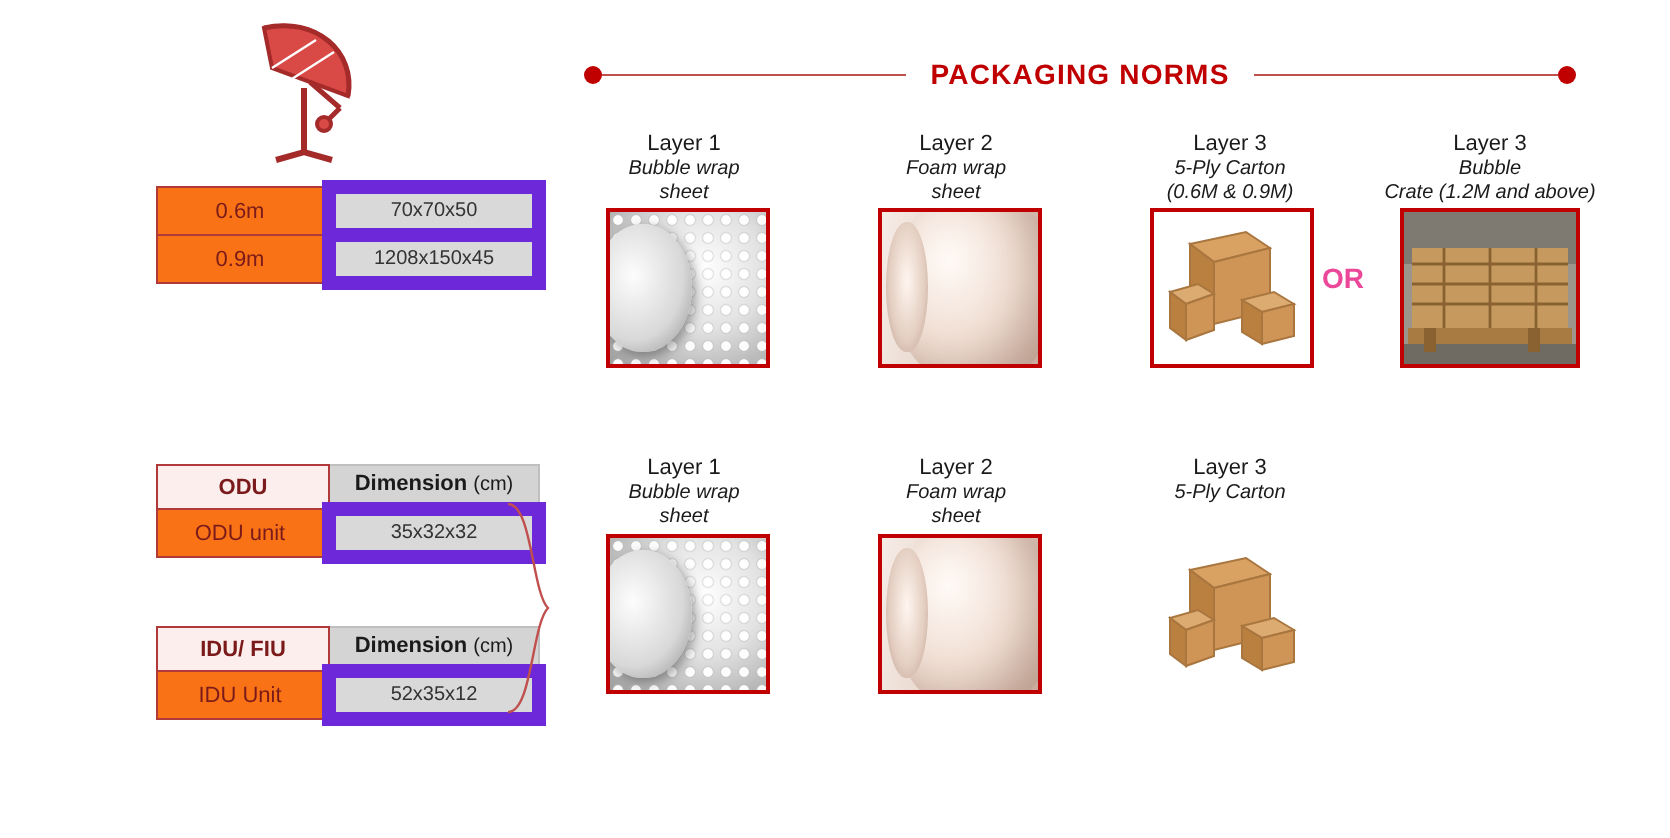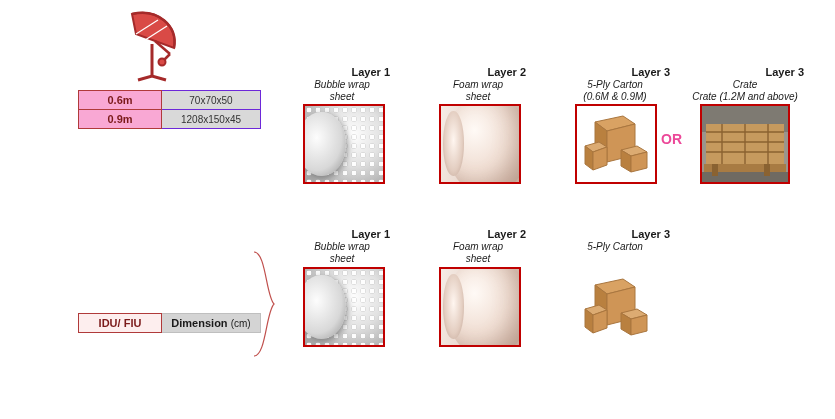--- a/index.html
+++ b/index.html
@@ -73,38 +73,38 @@
     vertical-align: middle;
     padding: 3px 4px;
     white-space: nowrap;
   }
   .tbl td.head {
     font-weight: bold;
     color: #7b1a1a;
     background: #fdeeee;
   }
   .tbl td.val {
-    font-weight: bold;
+    font-weight: normal;
     color: #7b1a1a;
-    background: #f9a8d4;
+    background: #f97316;
   }
   .tbl td.dimhead {
     font-weight: bold;
     color: #1a1a1a;
     background: #d4d4d4;
     border: 1px solid #bfbfbf;
   }
   .tbl td.dimhead span.unit {
     font-weight: normal;
     font-size: 10px;
   }
   .tbl td.dim {
     color: #333333;
     background: #d9d9d9;
-    border: 1px solid #6d28d9;
+    border: 7px solid #6d28d9;
     font-size: 10px;
   }
 
   #antenna-table { left: 78px; top: 90px; }
   #antenna-table td.head, #antenna-table td.val { width: 74px; }
   #antenna-table td.dimhead, #antenna-table td.dim { width: 90px; }
 
   #odu-table { left: 78px; top: 232px; }
   #odu-table td.head, #odu-table td.val { width: 74px; }
   #odu-table td.dimhead, #odu-table td.dim { width: 90px; }
@@ -125,22 +125,21 @@
   
   .cap {
     position: absolute;
     text-align: center;
     line-height: 1.18;
     color: #1a1a1a;
   }
   .cap .t {
     display: block;
     font-size: 11px;
-    font-weight: bold;
-    text-align: right;
+    font-weight: normal;
   }
   .cap .s {
     display: block;
     font-size: 10px;
     font-style: italic;
     font-weight: normal;
   }
 
   
   .photo {
@@ -232,40 +231,63 @@
         <path d="M30,38 L55,22" stroke="#ffffff" stroke-width="1.2"></path>
         <path d="M43,37 L58,50" stroke="#a52a2a" stroke-width="2.5"></path>
         <path d="M58,50 L50,58" stroke="#a52a2a" stroke-width="2.5"></path>
         <path d="M40,40 L40,72" stroke="#a52a2a" stroke-width="3"></path>
         <path d="M26,76 L40,72 L54,76" stroke="#a52a2a" stroke-width="3"></path>
         <circle cx="50" cy="58" r="3.5" fill="#d94a46" stroke="#a52a2a"></circle>
       </g>
     </svg>
   </div>
 
+  <div class="header-wrap">
+    <div class="header-dot"></div>
+    <div class="header-line"></div>
+    <div class="header-title">PACKAGING NORMS</div>
+    <div class="header-line"></div>
+    <div class="header-dot"></div>
+  </div>
 
   <table class="tbl" id="antenna-table">
     <tbody>
     <tr>
       <td class="val">0.6m</td>
       <td class="dim">70x70x50</td>
     </tr>
     <tr>
       <td class="val">0.9m</td>
       <td class="dim">1208x150x45</td>
     </tr>
   </tbody>
     </table>
 
+  <table class="tbl" id="odu-table">
+    <tbody>
+        <tr>
+      <td class="head">ODU</td>
+      <td class="dimhead"><span>Dimension</span> <span class="unit">(cm)</span></td>
+    </tr>
+    <tr>
+      <td class="val">ODU unit</td>
+      <td class="dim">35x32x32</td>
+    </tr>
+  </tbody>
+    </table>
 
   <table class="tbl" id="idu-table">
     <tbody>
         <tr>
       <td class="head">IDU/ FIU</td>
       <td class="dimhead"><span>Dimension</span> <span class="unit">(cm)</span></td>
+    </tr>
+    <tr>
+      <td class="val">IDU Unit</td>
+      <td class="dim">52x35x12</td>
     </tr>
   </tbody>
     </table>
 
   <div class="brace">
     <svg width="34" height="108" viewBox="0 0 34 108">
       <path d="M2,2 C14,2 14,46 22,54 C14,62 14,106 2,106" fill="none" stroke="#c0504d" stroke-width="1.2"></path>
     </svg>
   </div>
 
@@ -311,21 +333,21 @@
           <polygon points="54,50 70,46 70,62 54,66" fill="#cf9556"></polygon>
         </g>
       </svg>
     </div>
   </div>
 
   <div class="or-label">OR</div>
 
   <div class="cap" style="left:686px; top:66px; width:118px;">
     <span class="t">Layer 3</span>
-    <span class="s">Crate</span>
+    <span class="s">Bubble</span>
     <span class="s">Crate (1.2M  and above)</span>
   </div>
   <div class="photo" style="left:700px; top:104px; width:86px; height:76px;">
     <div class="inner crate">
       <svg width="86" height="76" viewBox="0 0 86 76">
         <rect x="0" y="0" width="86" height="76" fill="#9b958c"></rect>
         <rect x="0" y="0" width="86" height="26" fill="#7e7a72"></rect>
         <rect x="4" y="18" width="78" height="40" fill="#c69a5e"></rect>
         <g stroke="#8a6231" stroke-width="1.4">
           <line x1="4" y1="26" x2="82" y2="26"></line>

